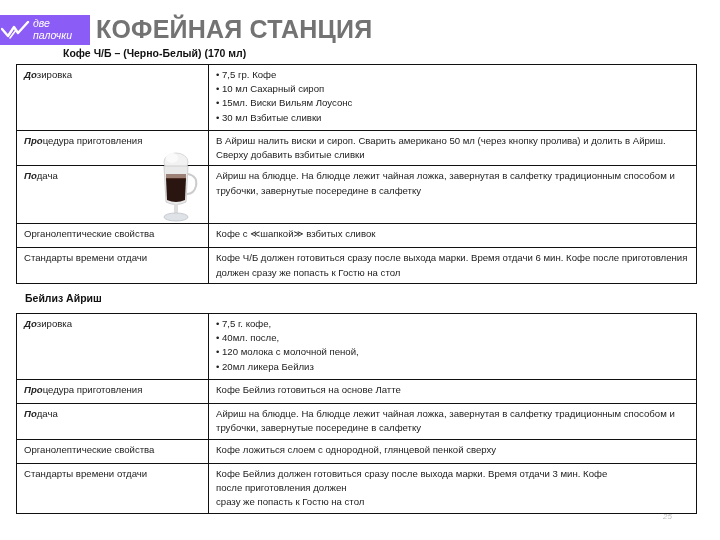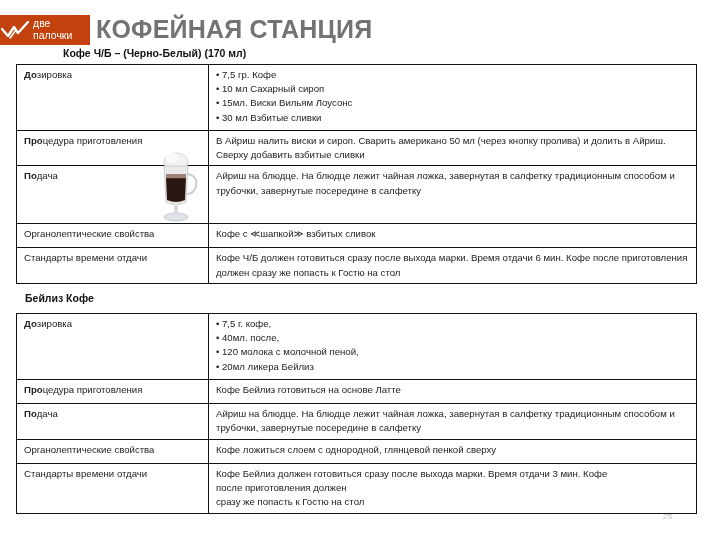--- a/index.html
+++ b/index.html
@@ -2,42 +2,42 @@
 <html><head>
 <meta charset="utf-8">
 <style>
   html, body { margin: 0; padding: 0; }
   body {
     width: 720px; height: 540px; background: #ffffff; position: relative; overflow: hidden;
     font-family: "DejaVu Sans", sans-serif; color: #1a1a1a;
   }
   .logo {
     position: absolute; left: 0; top: 15px; width: 90px; height: 30px;
-    background: #c2410c; display: flex; align-items: center;
+    background: #8b5cf6; display: flex; align-items: center; font-style: italic;
   }
   .logo svg { position: absolute; left: 1px; top: 6px; }
   .logo-text {
     position: absolute; left: 33px; top: 2px; color: #ffffff; font-size: 10.5px; line-height: 12px;
     font-family: "Liberation Sans", sans-serif;
   }
   .page-title {
     position: absolute; left: 96px; top: 14px; font-family: "Liberation Sans", sans-serif;
     font-weight: bold; font-size: 25px; color: #737373; letter-spacing: 0.2px; line-height: 30px;
   }
   .section-title {
     position: absolute; left: 25px; font-family: "Liberation Sans", sans-serif;
     font-size: 10.5px; font-weight: bold; color: #111;
   }
   table.spec {
     position: absolute; left: 16px; border-collapse: collapse; width: 681px;
     font-family: "Liberation Sans", sans-serif; font-size: 9.6px; color: #222;
   }
   table.spec td { border: 1px solid #111; vertical-align: top; padding: 3px 6px 3px 7px; line-height: 14.2px; }
   table.spec td.label { width: 178px; }
-  .b { font-weight: bold; }
+  .b { font-weight: bold; font-style: italic; }
   ul.dose { list-style: none; margin: 0; padding: 0; }
   ul.dose li::before { content: "• "; }
   .glass { position: absolute; left: 158px; top: 152px; }
   .page-num { position: absolute; left: 663px; top: 512px; font-size: 8px; color: #bbbbbb; font-family: "Liberation Sans", sans-serif; font-style: italic; }
 </style>
 </head>
 <body>
 
 <div class="logo">
   <svg width="30" height="20" viewBox="0 0 30 20">
@@ -88,21 +88,21 @@
   <ellipse cx="18" cy="10" rx="12" ry="9" fill="#f2f2f2" stroke="#d8d8d8"></ellipse>
   <ellipse cx="14" cy="6" rx="6" ry="5" fill="#fafafa"></ellipse>
   <path d="M6 14 L8 50 Q18 55 28 50 L30 14 Z" fill="#e9e9e9" stroke="#cfcfcf"></path>
   <path d="M8 26 L9 48 Q18 52 27 48 L28 26 Z" fill="#2a1510"></path>
   <path d="M8 22 L8 27 L28 27 L28 22 Z" fill="#6b3a2a" opacity="0.6"></path>
   <path d="M30 22 Q40 24 38 34 Q36 42 29 42" fill="none" stroke="#cccccc" stroke-width="2"></path>
   <rect x="16" y="52" width="4" height="10" fill="#dddddd"></rect>
   <ellipse cx="18" cy="65" rx="12" ry="4" fill="#dfe3e8" stroke="#c7ccd2"></ellipse>
 </svg>
 
-<div class="section-title" style="top:292px;">Бейлиз Кофе</div>
+<div class="section-title" style="top:292px;">Бейлиз Айриш</div>
 <table class="spec" style="top:313px;">
   <tbody>
       <tr style="height:66px;">
     <td class="label"><span class="b">До</span><span>зировка</span></td>
     <td>
       <ul class="dose">
         <li>7,5 г. кофе,</li>
         <li>40мл. после,</li>
         <li>120 молока с молочной пеной,</li>
         <li>20мл ликера Бейлиз</li>

